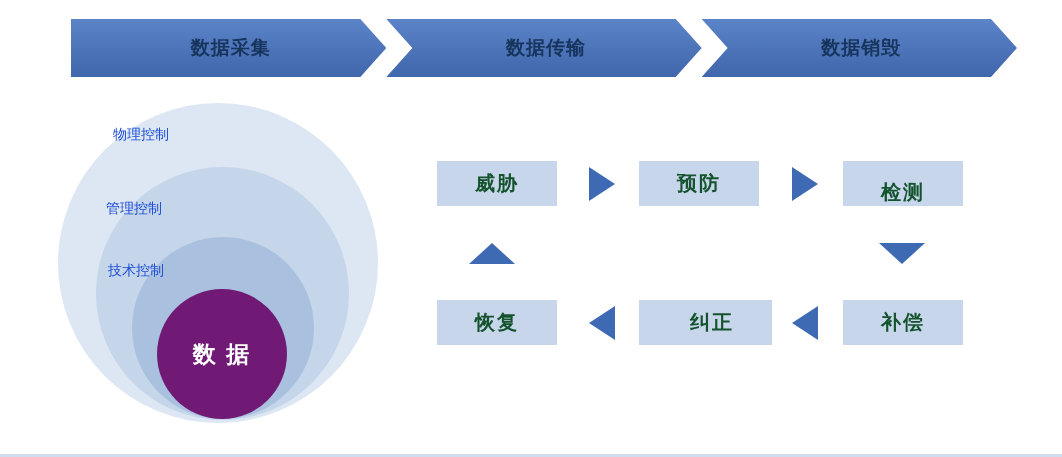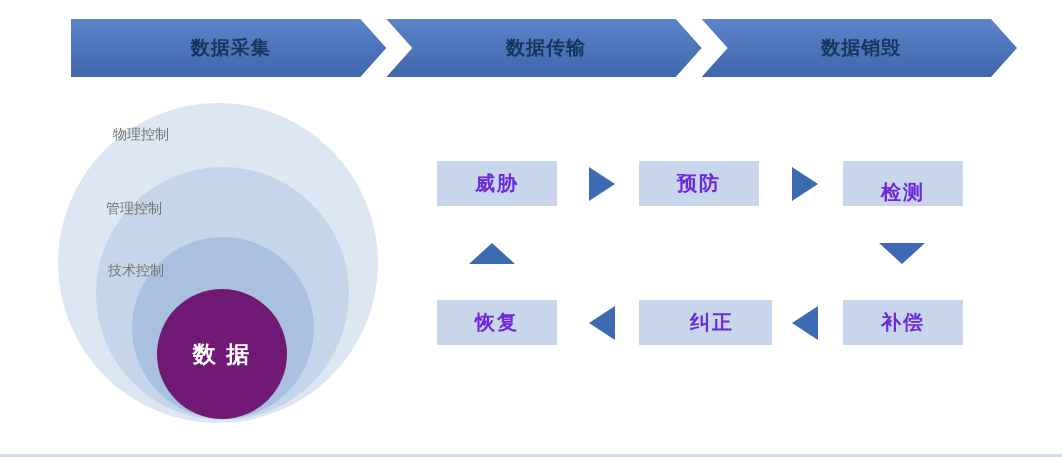--- a/index.html
+++ b/index.html
@@ -74,21 +74,21 @@
   .core-label {
     color: #ffffff;
     font-size: 23px;
     font-weight: bold;
     letter-spacing: 2px;
     white-space: nowrap;
   }
   .ring-label {
     position: absolute;
     font-size: 14px;
-    color: #737373;
+    color: #1d4ed8;
     white-space: nowrap;
     font-family: Liberation Serif, serif;
   }
   .label-physical   { left: 113px; top: 126px; }
   .label-management { left: 106px; top: 200px; }
   .label-technical  { left: 108px; top: 262px; }
 
   
   .cycle {
     position: absolute;
@@ -97,21 +97,21 @@
   .cycle-box {
     position: absolute;
     width: 120px;
     height: 45px;
     background: #c8d6ec;
     display: flex;
     align-items: center;
     justify-content: center;
   }
   .cycle-box-label {
-    color: #6d28d9;
+    color: #14532d;
     font-weight: bold;
     font-size: 20px;
     letter-spacing: 2px;
     white-space: nowrap;
   }
   .box-threat       { left: 437px; top: 161px; }
   .box-prevention   { left: 639px; top: 161px; }
   .box-detection    { left: 843px; top: 161px; align-items: flex-end; }
   .box-recovery     { left: 437px; top: 300px; }
   .box-correction   { left: 639px; top: 300px; padding-left: 13px; }

